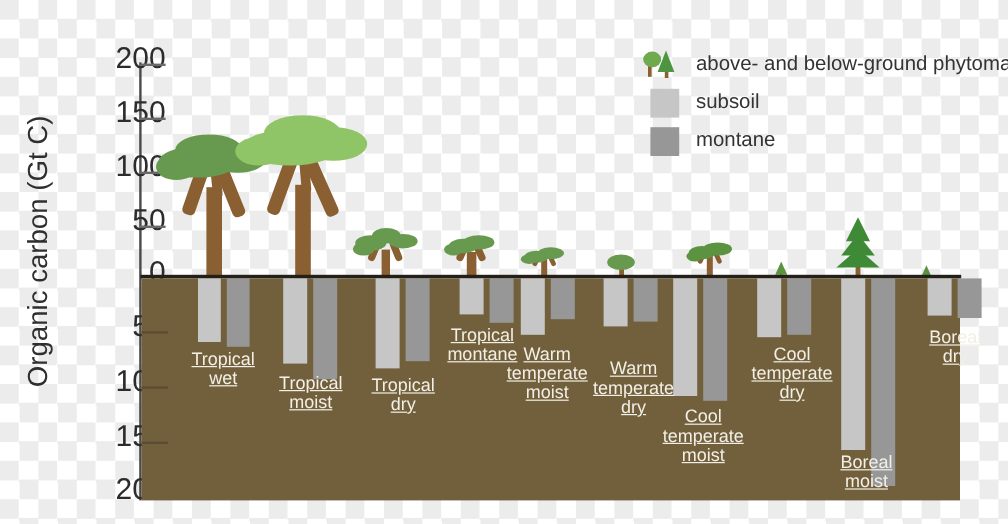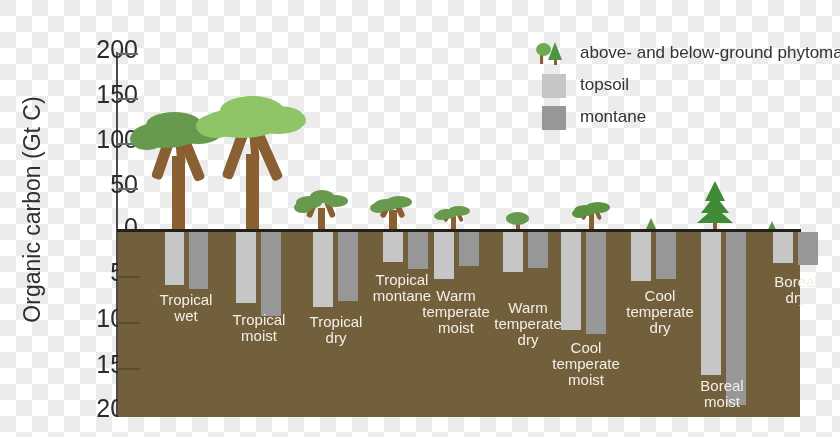--- a/index.html
+++ b/index.html
@@ -41,21 +41,21 @@
   .soil .tick-in{position:absolute;left:0;width:22px;height:2px;background:#5b4d33;}
 
   
   .bar{position:absolute;top:0;}
   .bar.top{background:#c6c6c6;}
   .bar.sub{background:#979797;}
 
   
   .group-label{
     position:absolute;text-align:center;color:#f2efe6;
-    font-size:15px;line-height:16px;white-space:pre-line;
+    font-size:15px;line-height:16px;white-space:pre-line;text-decoration:underline;
   }
 
   
   .tree{position:absolute;}
   .trunk{position:absolute;background:#8a5f31;}
   .canopy{position:absolute;border-radius:50%;}
 
   
   .legend{position:absolute;left:534px;top:40px;}
   .legend-row{position:relative;height:28px;margin-bottom:4px;}
@@ -255,21 +255,21 @@
         <div style="position:absolute;left:4px;top:14px;width:3px;height:10px;background:#8a5f31;"></div>
         <div style="position:absolute;left:0px;top:3px;width:15px;height:13px;border-radius:50%;background:#6faa4e;"></div>
         <div style="position:absolute;left:18px;top:18px;width:3px;height:7px;background:#8a5f31;"></div>
         <div style="position:absolute;left:12px;top:2px;width:0;height:0;border-left:7px solid transparent;border-right:7px solid transparent;border-bottom:18px solid #4f9440;"></div>
       </div>
       <div class="legend-text">above- and below-ground phytomass</div>
     </div>
 
     <div class="legend-row">
       <div class="legend-swatch" style="background:#c6c6c6;"></div>
-      <div class="legend-text">topsoil</div>
+      <div class="legend-text">subsoil</div>
     </div>
 
     <div class="legend-row">
       <div class="legend-swatch" style="background:#979797;"></div>
       <div class="legend-text">montane</div>
     </div>
 
   </div>
 
 </div>

